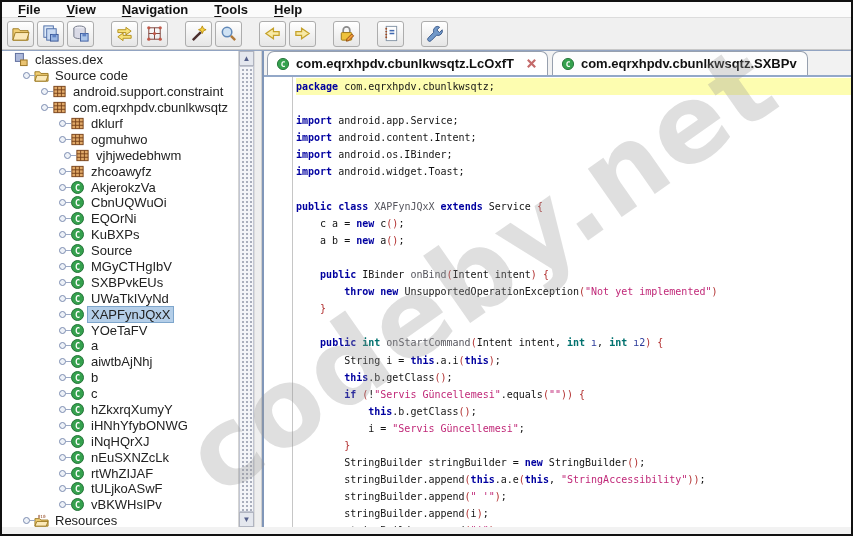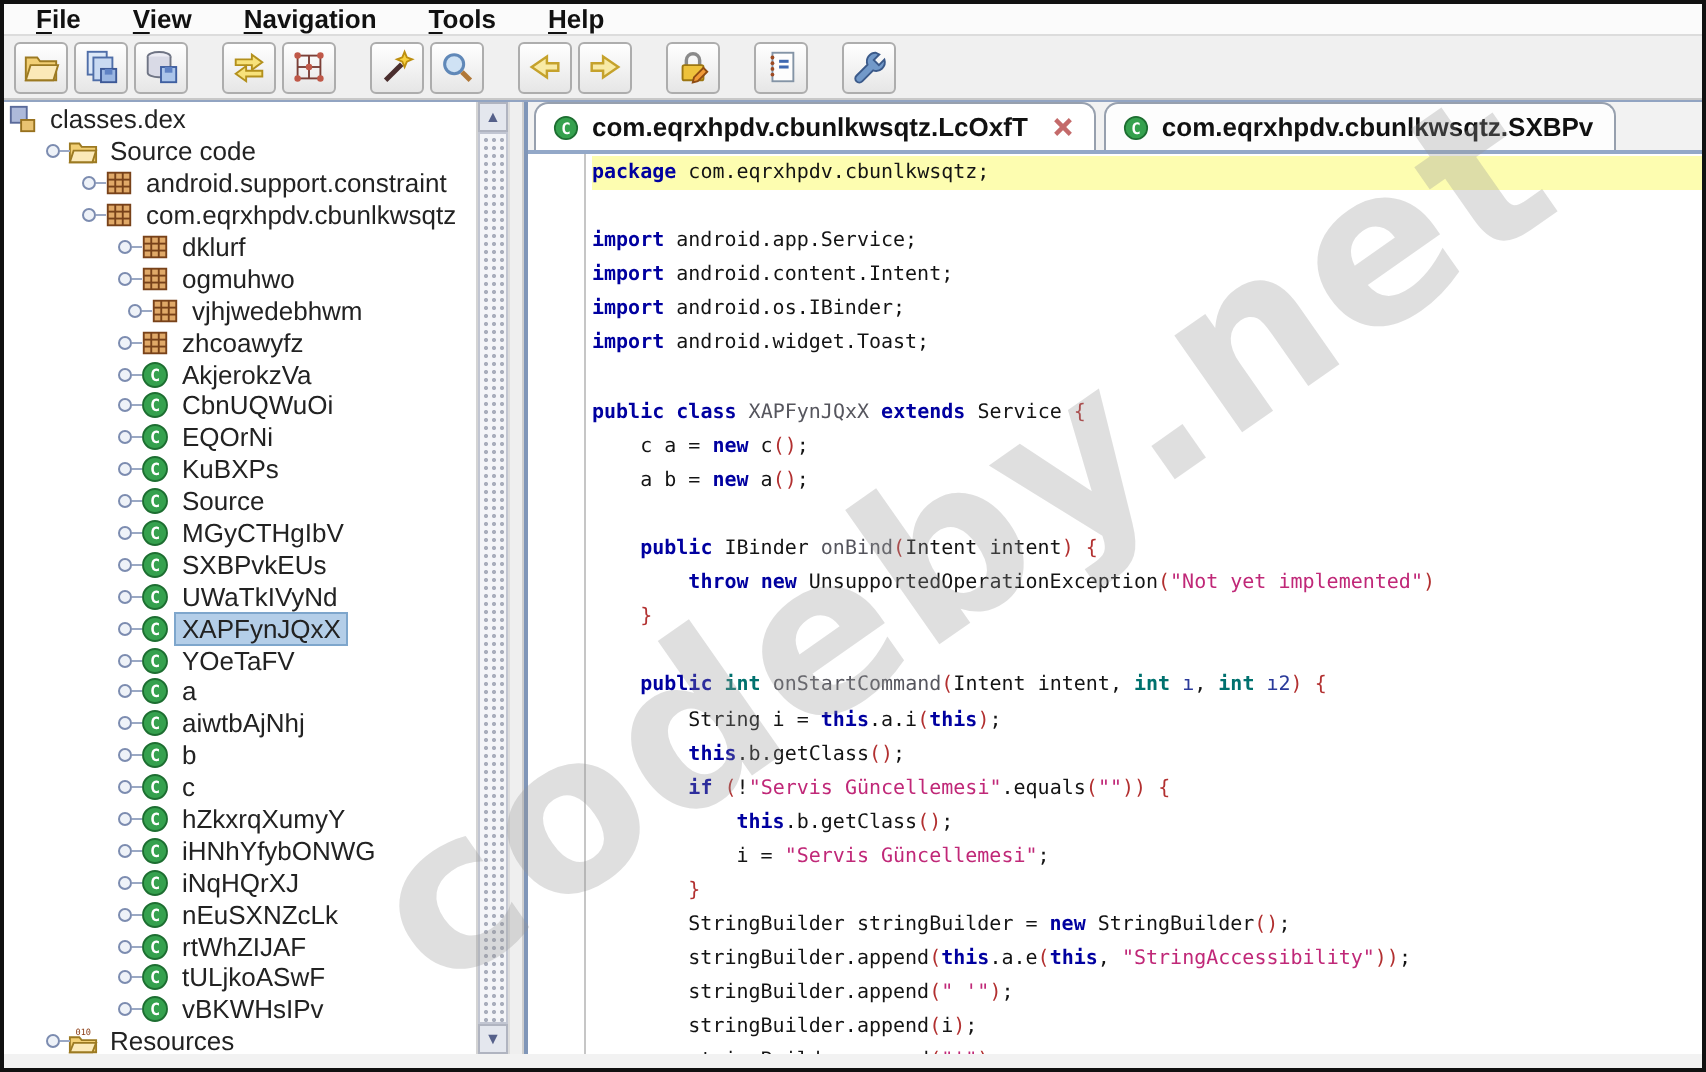--- a/index.html
+++ b/index.html
@@ -236,21 +236,21 @@
           <span>
             <svg viewBox="0 0 20 20">
               <path d="M13.5 2.5a4.6 4.6 0 0 0-4.3 6.3L3.4 14.6a2.1 2.1 0 0 0 3 3l5.8-5.8a4.6 4.6 0 0 0 5.9-5.7l-2.9 2.9-2.7-2.7 2.9-2.9z" fill="#7299c9" stroke="#3b5a8a"></path>
             </svg>
           </span>
         </button>
       </span>
     </div>
   <div class="main">
     <div class="tree-panel" id="tree">
-        <div class="trow" style="padding-left: 2px;">
+        <div class="trow" style="padding-left: 12px;">
           <span class="tico">
             <svg viewBox="0 0 16 16">
               <rect x="1.5" y="1.5" width="8.5" height="8.5" fill="#adb9da" stroke="#5a6a9a"></rect>
               <rect x="7" y="8.5" width="7" height="6" fill="#e9c372" stroke="#97711e"></rect>
             </svg>
           </span>
           <span class="lbl">classes.dex</span>
         </div>
         <div class="trow" style="padding-left: 21px;">
           <span class="knob"></span>

